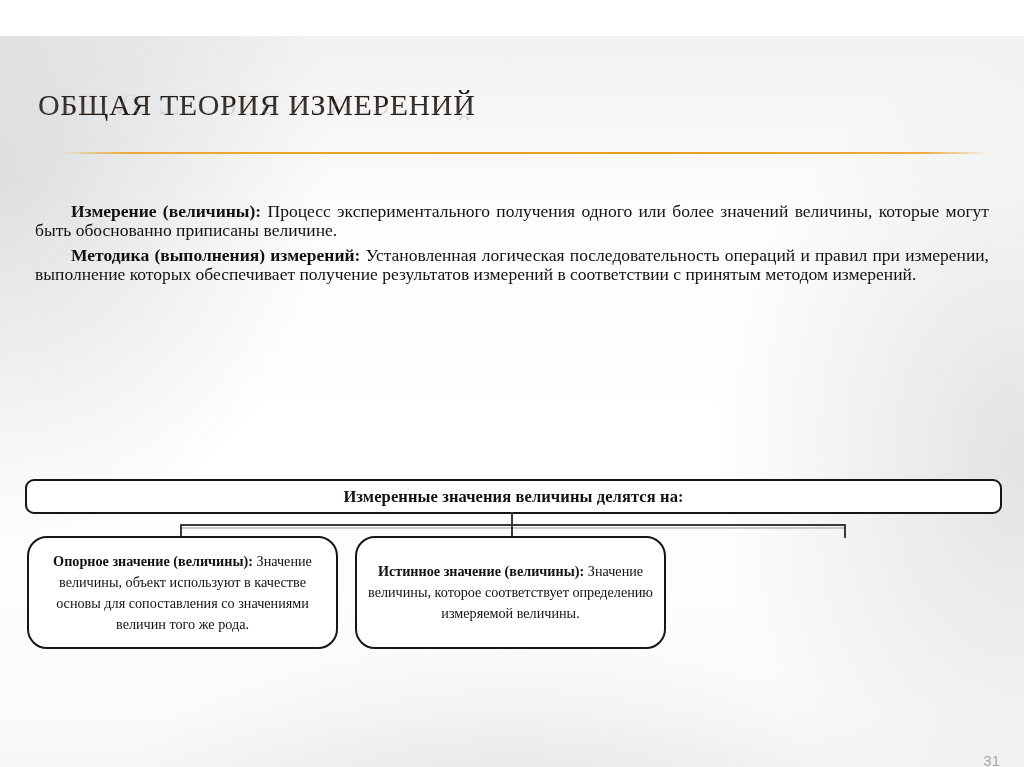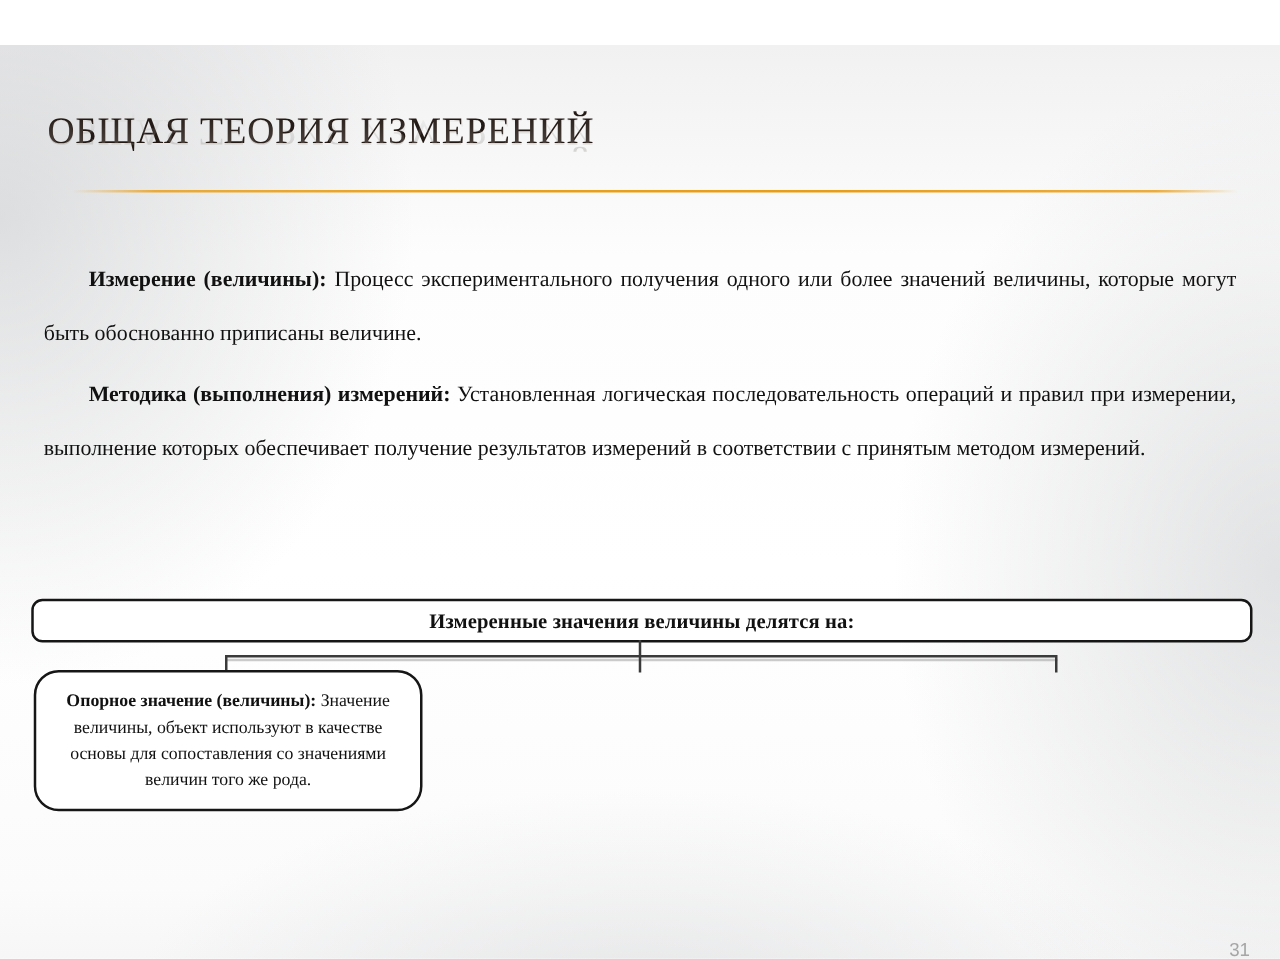--- a/index.html
+++ b/index.html
@@ -80,21 +80,21 @@
   .body {
     position: absolute;
     left: 35px;
     top: 166px;
     width: 954px;
   }
   .para {
     text-align: justify;
     text-indent: 36px;
     font-size: 17.5px;
-    line-height: 43px;
+    line-height: 19px;
     color: #111111;
     margin: 0 0 6px 0;
   }
   .para .lead {
     font-weight: bold;
   }
 
   
   .diagram {
     position: absolute;
@@ -242,20 +242,25 @@
     <div class="drop d3"></div>
 
     <div class="cards">
 
       <div class="card c1">
         <div class="card-text">
           <span class="lead">Опорное значение (величины):</span><span> Значение величины, объект используют в качестве основы для сопоставления со значениями величин того же рода.</span>
         </div>
       </div>
 
+      <div class="card c2">
+        <div class="card-text">
+          <span class="lead">Истинное значение (величины):</span><span> Значение величины, которое соответствует определению измеряемой величины.</span>
+        </div>
+      </div>
 
 
     </div>
   </div>
 
   <div class="page-num">31</div>
 
 </div>
 
 </body></html>

